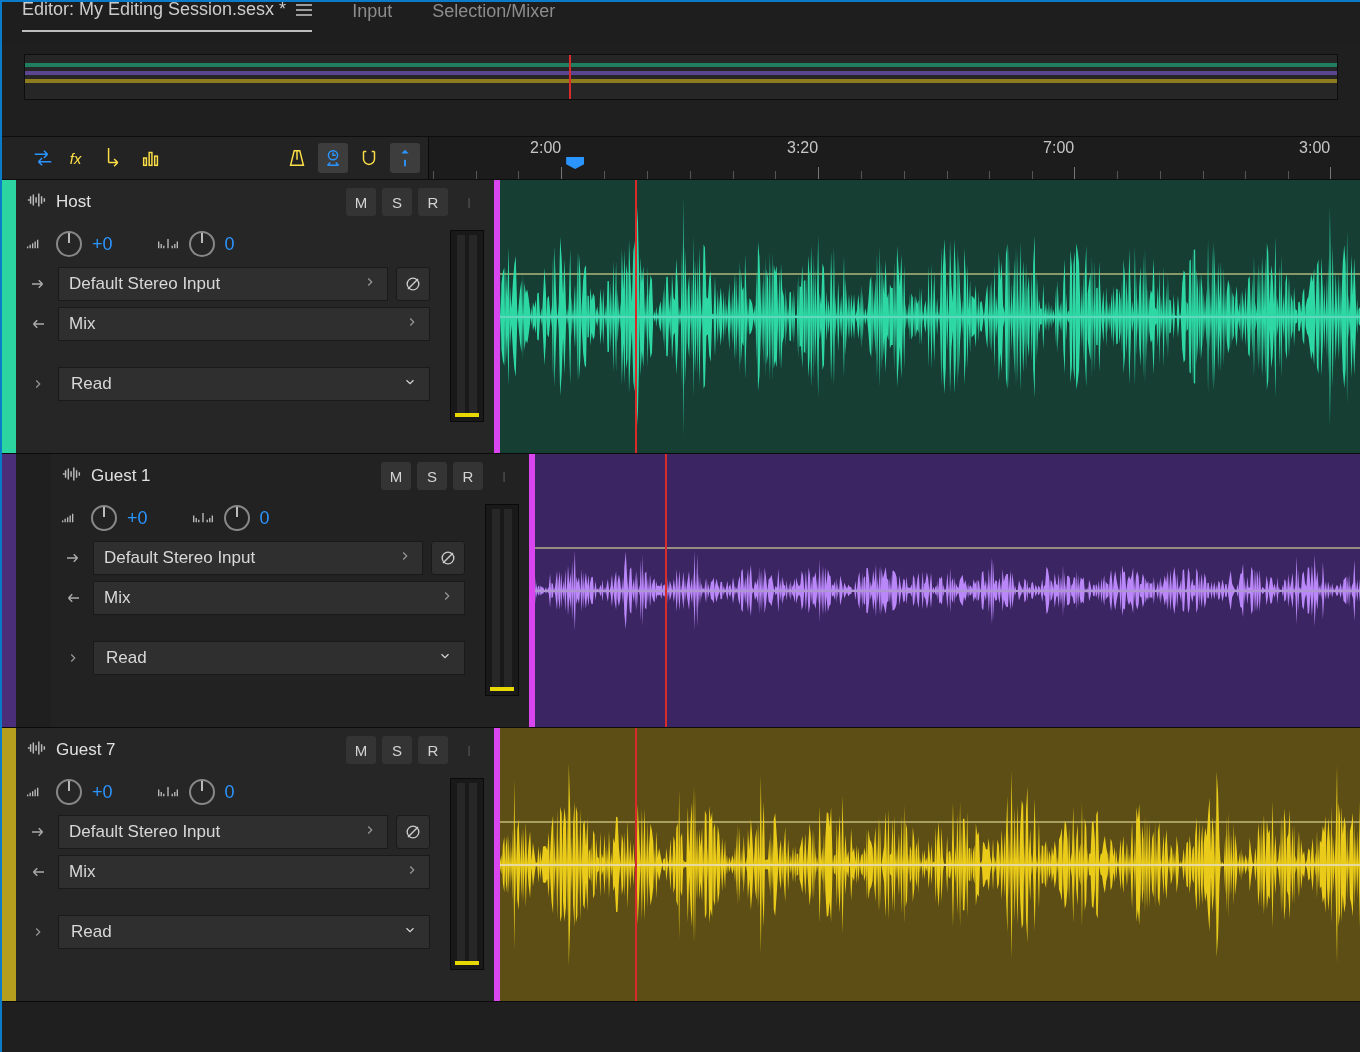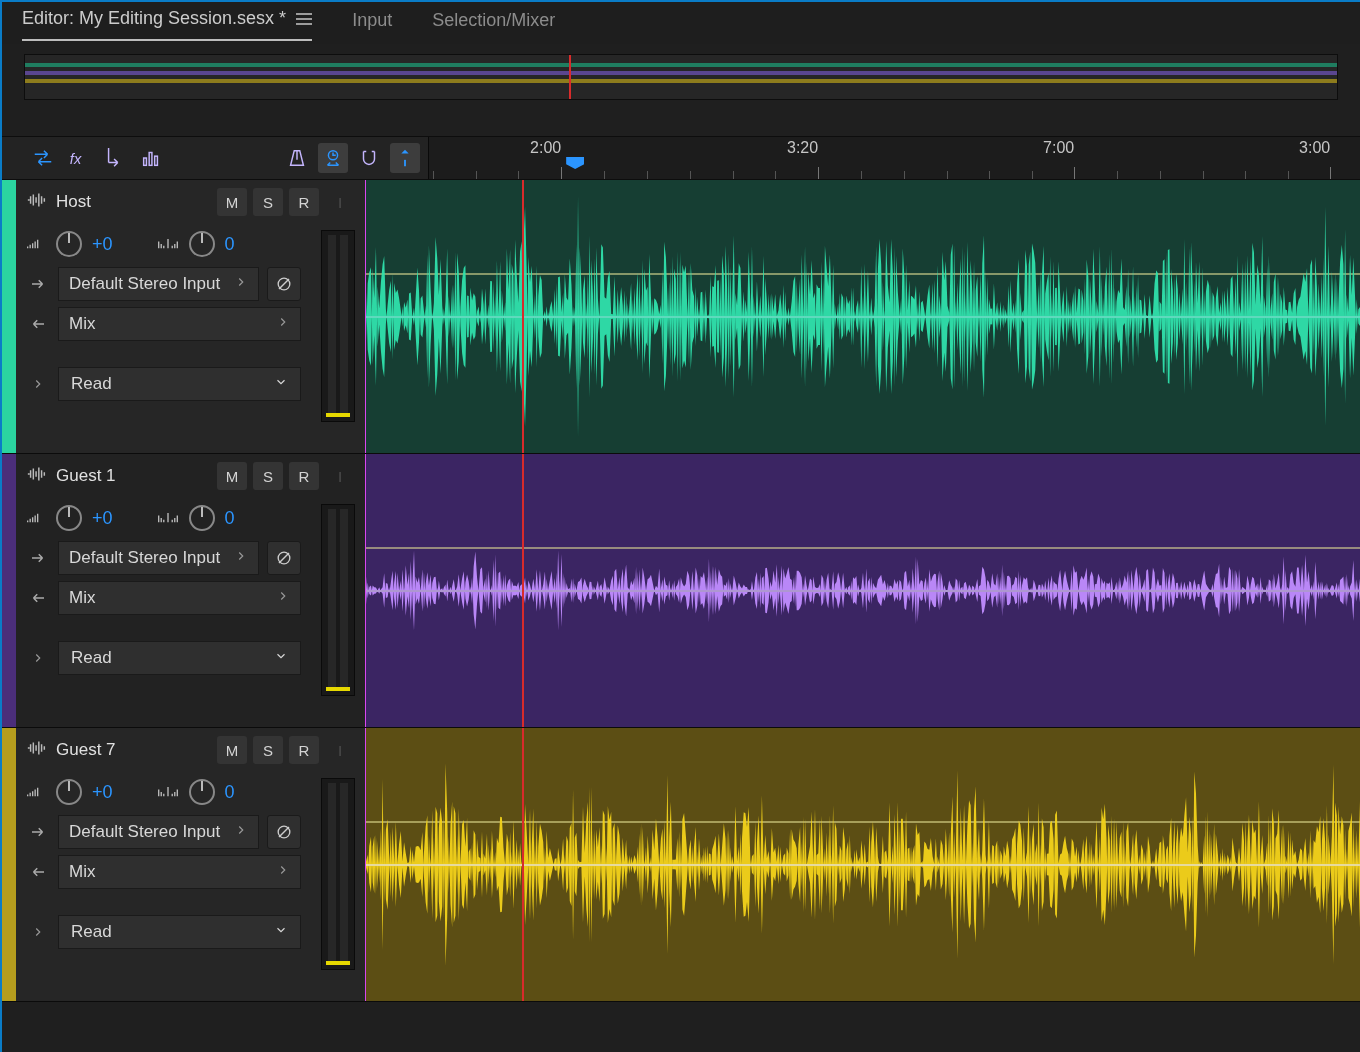--- a/index.html
+++ b/index.html
@@ -24,21 +24,21 @@
     position:absolute;inset:0;
     border:2px solid var(--outline);
     border-bottom:none;border-right:none;
     background:#1f1f1f;
   }
 
   
   .tabbar{
     height:42px;
     display:flex;align-items:flex-end;
-    padding:3px 20px;
+    padding:12px 20px;
     background:#1e1e1e;
     gap:40px;
     font-size:18px;
   }
   .tab{color:var(--txt-dim);padding:6px 0 10px 0;display:flex;align-items:center;gap:10px;white-space:nowrap;}
   .tab.active{color:var(--txt);border-bottom:2px solid #bdbdbd;}
   .tab .menu-icon{display:inline-flex;flex-direction:column;gap:3px;}
   .tab .menu-icon span{display:block;width:16px;height:2px;background:#9c9c9c;}
 
   
@@ -55,41 +55,41 @@
   .filler{height:36px;background:#1f1f1f;}
 
   
   .toolrow{
     display:flex;height:44px;background:#232323;border-top:1px solid #0d0d0d;border-bottom:1px solid #0d0d0d;
   }
   .toolrow .left-tools{
     width:426px;display:flex;align-items:center;gap:6px;padding:0 8px 0 26px;background:#232323;
   }
   .toolrow .left-tools .spacer{flex:1;}
-  .tool-ico{width:30px;height:30px;border-radius:3px;display:flex;align-items:center;justify-content:center;color:#c4b5fd;}
+  .tool-ico{width:30px;height:30px;border-radius:3px;display:flex;align-items:center;justify-content:center;color:#fde047;}
   .tool-ico.active{background:#3d3d3d;color:#ffffff;}
   .tool-ico.blue{color:var(--accent);}
   .tool-ico svg{width:22px;height:22px;stroke:currentColor;fill:none;stroke-width:1.6;}
 
   .ruler{flex:1;position:relative;background:#1c1c1c;border-left:1px solid #0a0a0a;}
   .ruler .tick{position:absolute;top:0;bottom:0;display:flex;flex-direction:column;align-items:center;font-size:16px;color:#c6c6c6;}
   .ruler .tick .num{position:absolute;top:2px;white-space:nowrap;transform:translateX(-50%);}
   .ruler .tick .mark{position:absolute;bottom:0;width:1px;height:12px;background:#777;}
   .ruler .minor{position:absolute;bottom:0;width:1px;height:8px;background:#555;}
   .ruler .playhead-handle{
     position:absolute;top:20px;width:18px;height:12px;background:#2b95ff;left:0;transform:translateX(-50%);
     clip-path:polygon(0 0,100% 0,100% 60%,50% 100%,0 60%);
   }
 
   
   .tracks{display:flex;flex-direction:column;}
   .track{display:flex;height:274px;border-bottom:1px solid #0b0b0b;}
   .track .colorbar{width:14px;}
-  .track .panel{width:350px;background:#262626;border-right:1px solid #d946ef;position:relative;padding:0 10px 0 10px;}
-  .track .panel.dark{background:#222222;}
+  .track .panel{width:484px;background:#262626;border-right:6px solid #d946ef;position:relative;padding:0 10px 0 10px;}
+  .track .panel.dark{background:#222222;margin-left:35px;}
   .track .lane{flex:1;position:relative;overflow:hidden;}
 
   
   .thead{display:flex;align-items:center;height:44px;gap:8px;}
   .thead .wave-ico{color:#bbb;}
   .thead .tname{flex:1;font-size:17px;color:#e0e0e0;}
   .msri{display:flex;gap:6px;}
   .msri span{width:30px;height:28px;background:#343434;border-radius:3px;display:flex;align-items:center;justify-content:center;font-size:15px;color:#d4d4d4;}
   .msri span.dim{background:transparent;color:#4d4d4d;}
 

